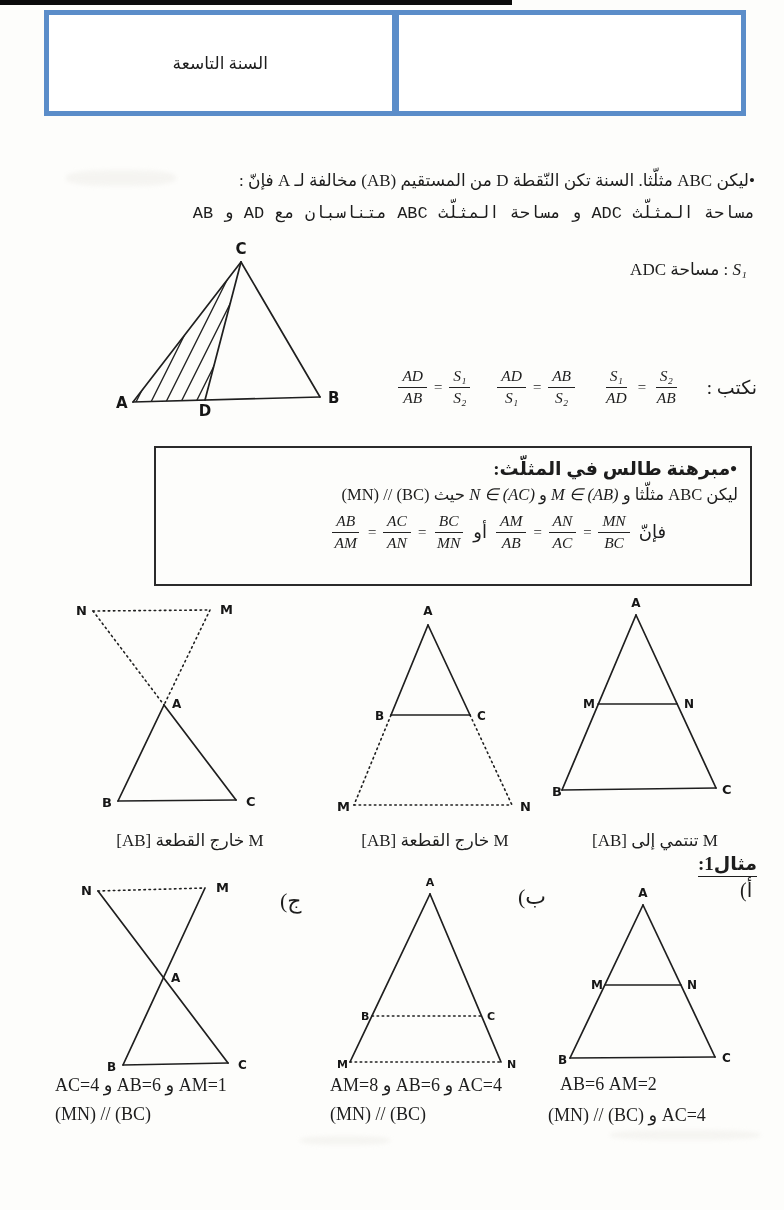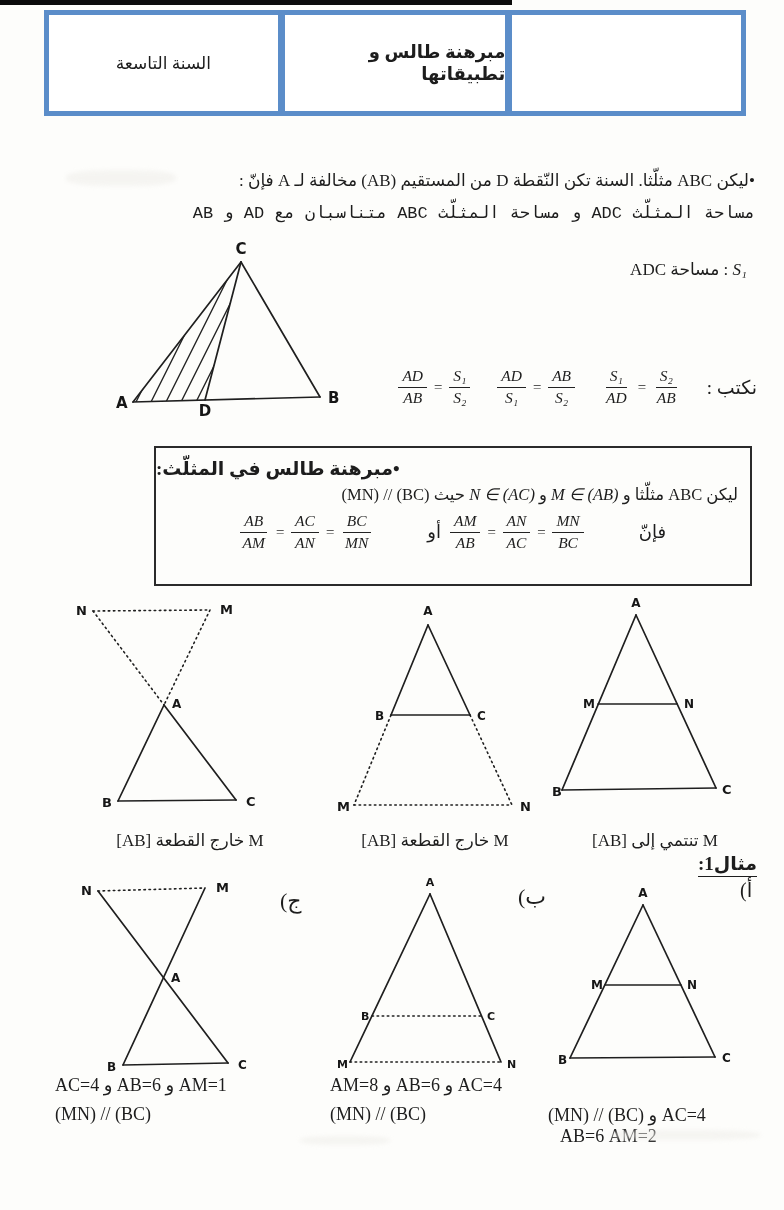--- a/index.html
+++ b/index.html
@@ -29,27 +29,27 @@
   .frac .num{border-bottom:1.4px solid #222;padding:0 4px 1px;}
   .frac .den{padding:1px 4px 0;}
   .eq{display:inline-flex;align-items:center;gap:6px;direction:ltr;}
   .eqs{font-style:italic;font-size:15px;}
   #wewrite{left:357px;top:350px;width:400px;height:74px;direction:rtl;
            display:flex;align-items:center;gap:27px;}
   #wewrite .wlabel{font-size:19px;white-space:nowrap;}
   
   #thmbox{left:154px;top:446px;width:594px;height:136px;border:2px solid #2b2b2b;
           background:transparent;box-sizing:content-box;}
-  #thmtitle{direction:rtl;text-align:left;padding:9px 13px 0 0;
+  #thmtitle{direction:rtl;text-align:right;padding:9px 13px 0 0;
             font-weight:bold;font-size:19px;}
   #thmline{direction:rtl;text-align:right;padding:5px 12px 0 4px;font-size:16.5px;}
   #thmline span[dir="ltr"]{font-family:"Liberation Serif",serif;}
   #thmfracs{direction:rtl;display:flex;align-items:center;gap:9px;
             padding:7px 84px 0 0;}
-  #thmfracs .tlabel{font-size:18px;margin-left:46px;}
+  #thmfracs .tlabel{font-size:18px;}
   
   svg{position:absolute;overflow:visible;}
   svg text{font-family:"DejaVu Sans",sans-serif;font-weight:bold;fill:#161616;}
   .ln{stroke:#1f1f1f;stroke-width:1.7;stroke-linecap:round;}
   .dt{stroke:#1f1f1f;stroke-width:1.6;stroke-linecap:round;stroke-dasharray:1.5 3.6;}
   .hatch{stroke:#222;stroke-width:1.3;}
   
   .cap{position:absolute;direction:rtl;text-align:center;font-size:17px;}
   .cap2{position:absolute;direction:rtl;text-align:left;font-size:18px;}
   #extitle{right:27px;top:852px;font-weight:bold;font-size:19px;direction:rtl;
@@ -59,21 +59,20 @@
   .smudge{position:absolute;background:#efeeea;opacity:.55;border-radius:40%;
           filter:blur(2px);}
 </style>
 </head>
 <body>
 
 <div class="abs" id="topbar"></div>
 
 <div class="abs" id="hdr" dir="rtl">
   <div class="hdr-cell c1"></div>
-  <div class="hdr-cell c2">مبرهنة طالس و تطبيقاتها</div>
   <div class="hdr-cell c3">السنة التاسعة</div>
 </div>
 
 <div class="abs rline" id="intro1"><span dir="rtl">•ليكن</span> <span dir="ltr">ABC</span> <span dir="rtl">مثلّثا. السنة تكن النّقطة</span> <span dir="ltr">D</span> <span dir="rtl">من المستقيم</span> <span dir="ltr">(AB)</span> <span dir="rtl">مخالفة لـ</span> <span dir="ltr">A</span> <span dir="rtl">فإنّ :</span></div>
 <div class="abs rline" id="intro2"><span dir="rtl">مساحة المثلّث</span> <span dir="ltr">ADC</span> <span dir="rtl">و مساحة المثلّث</span> <span dir="ltr">ABC</span> <span dir="rtl">متناسبان مع</span> <span dir="ltr">AD</span> <span dir="rtl">و</span> <span dir="ltr">AB</span></div>
 <div class="abs" id="slines">
   <div class="rline"><span dir="ltr" style="font-style: italic;">S₁</span> <span dir="rtl">:</span> <span dir="rtl">مساحة</span> <span dir="ltr">ADC</span></div>
 </div>
 
 <svg class="abs" style="left:98px;top:240px" width="250" height="180" viewBox="0 0 250 180">
@@ -258,21 +257,21 @@
   <line class="ln" x1="85" y1="17" x2="157" y2="169"></line>
   <line class="ln" x1="12" y1="170" x2="157" y2="169"></line>
   <line class="ln" x1="47" y1="97" x2="123" y2="97"></line>
   <text x="85" y="9" text-anchor="middle" font-size="12">A</text>
   <text x="0" y="176" font-size="12">B</text>
   <text x="164" y="174" font-size="12">C</text>
   <text x="33" y="101" font-size="12">M</text>
   <text x="129" y="101" font-size="12">N</text>
 </svg>
 
-<div class="cap2" style="left:560px;top:1126px;width:200px"><span dir="ltr">AM=2</span> <span dir="ltr">AB=6</span></div>
+<div class="cap2" style="left:560px;top:1074px;width:200px"><span dir="ltr">AM=2</span> <span dir="ltr">AB=6</span></div>
 <div class="cap2" style="left:548px;top:1104px;width:220px"><span dir="ltr">AC=4</span> <span dir="rtl">و</span> <span dir="ltr">(MN) // (BC)</span></div>
 <div class="cap2" style="left:330px;top:1074px;width:215px"><span dir="ltr">AC=4</span> <span dir="rtl">و</span> <span dir="ltr">AB=6</span> <span dir="rtl">و</span> <span dir="ltr">AM=8</span></div>
 <div class="cap2" style="left:330px;top:1104px;width:215px"><span dir="ltr">(MN) // (BC)</span></div>
 <div class="cap2" style="left:55px;top:1074px;width:230px"><span dir="ltr">AM=1</span> <span dir="rtl">و</span> <span dir="ltr">AB=6</span> <span dir="rtl">و</span> <span dir="ltr">AC=4</span></div>
 <div class="cap2" style="left:55px;top:1104px;width:230px"><span dir="ltr">(MN) // (BC)</span></div>
 
 <div class="smudge" style="left:66px;top:170px;width:110px;height:16px"></div>
 <div class="smudge" style="left:610px;top:1130px;width:150px;height:10px"></div>
 <div class="smudge" style="left:300px;top:1136px;width:90px;height:9px"></div>
 

